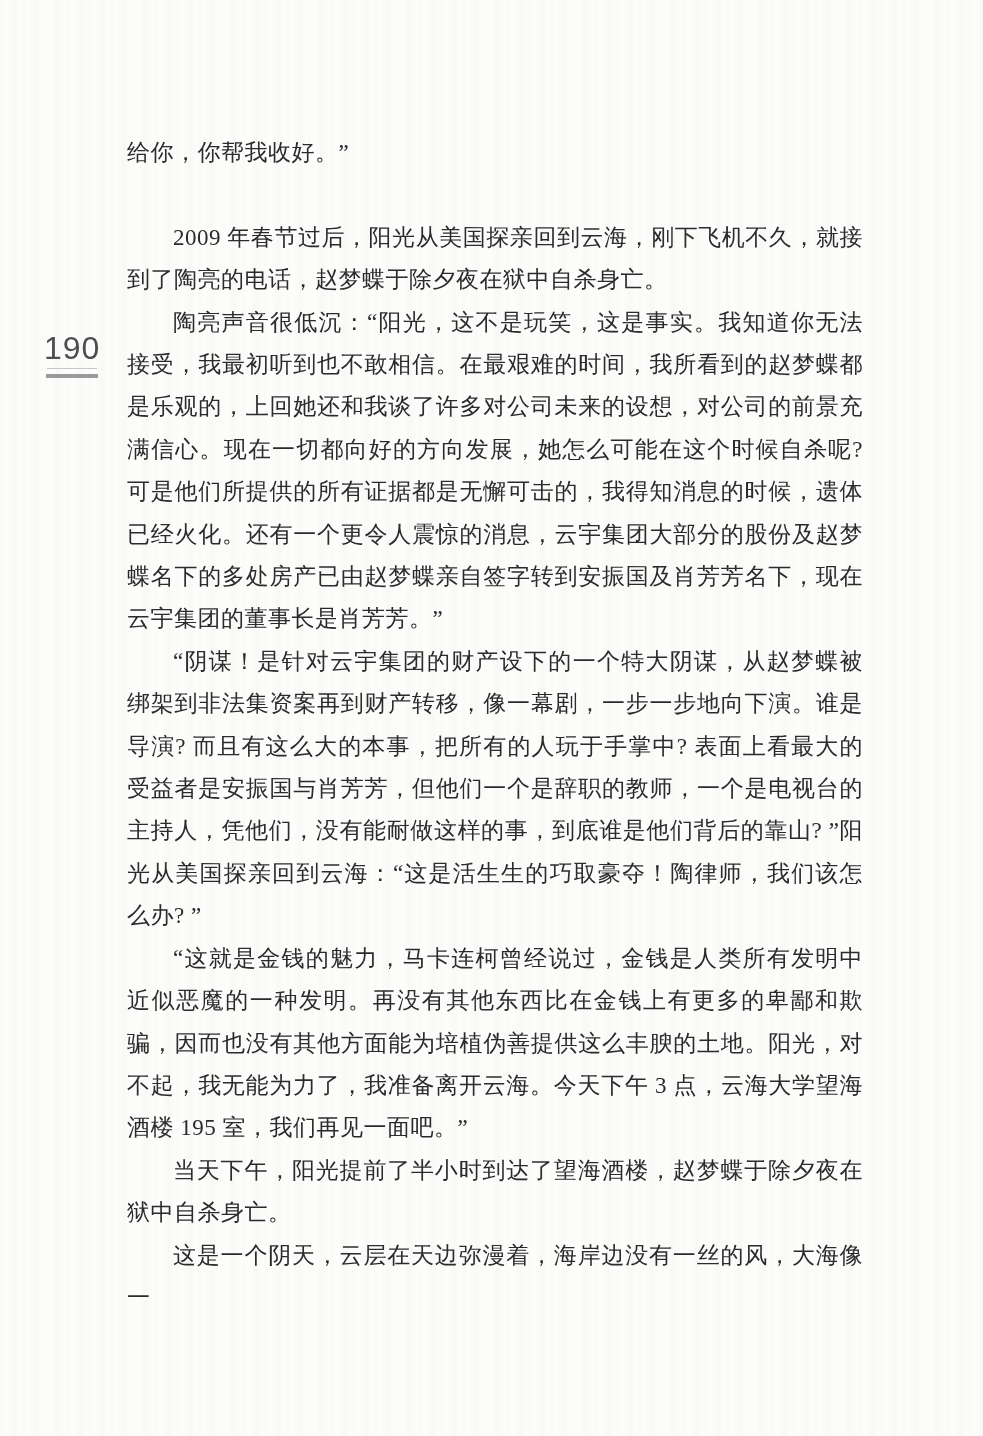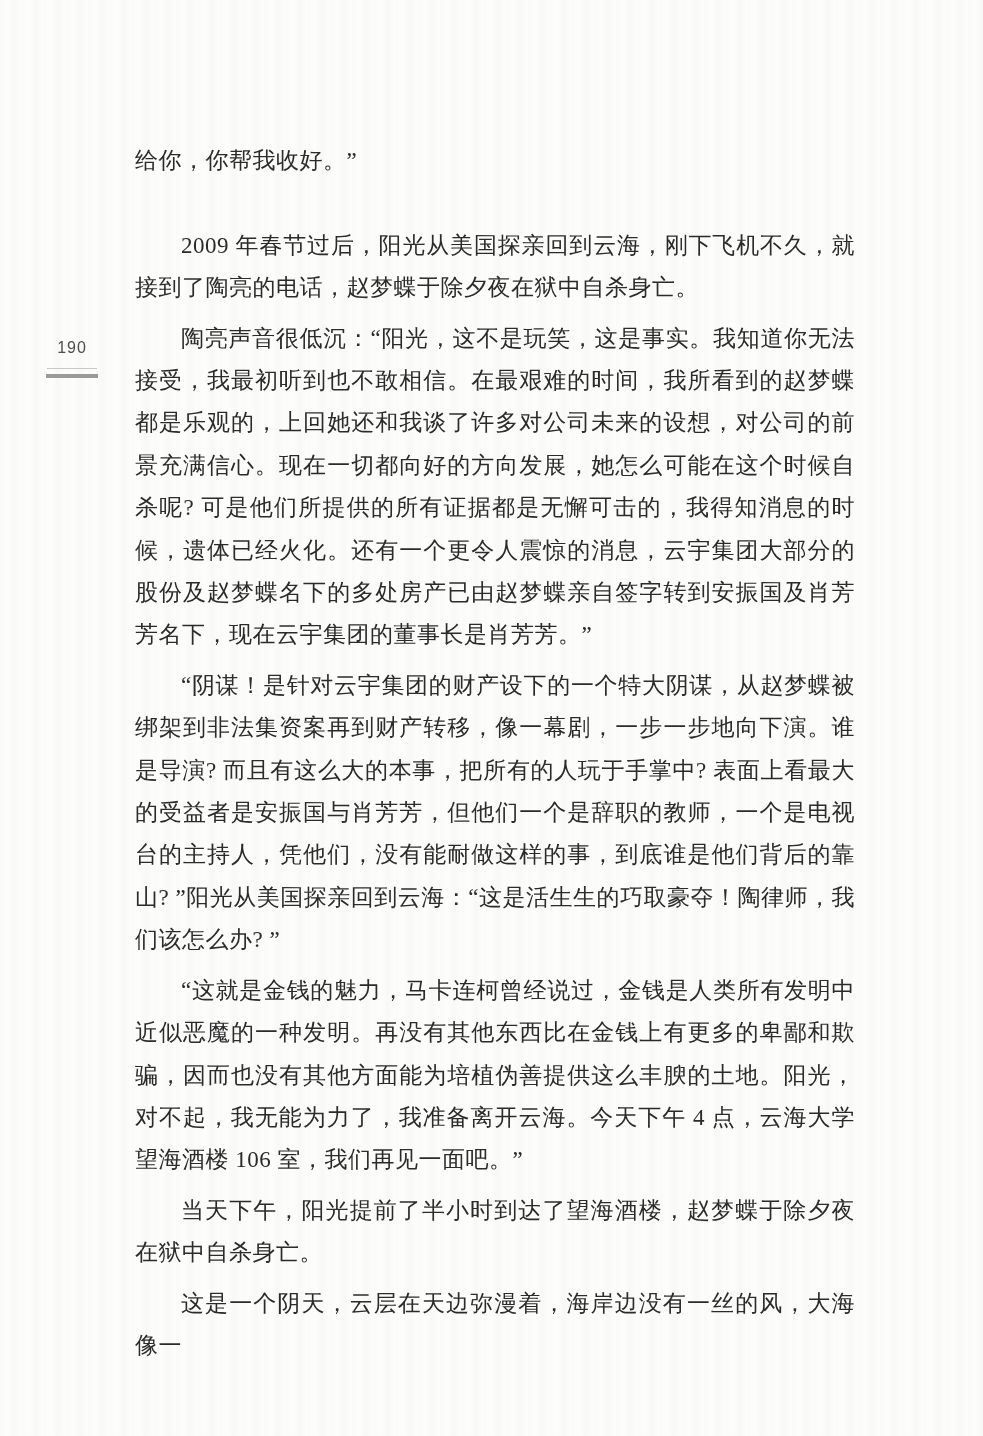--- a/index.html
+++ b/index.html
@@ -30,21 +30,21 @@
   }
   .page-number-block {
     position: absolute;
     left: 44px;
     top: 334px;
     width: 56px;
     text-align: center;
   }
   .page-number {
     font-family: "Liberation Sans", "DejaVu Sans", sans-serif;
-    font-size: 16px;
+    font-size: 32px;
     line-height: 28px;
     color: #4e4e4e;
     letter-spacing: 1px;
   }
   .rule {
     margin: 0 auto;
   }
   .rule-thin {
     width: 50px;
     height: 1px;
@@ -61,21 +61,21 @@
     position: absolute;
     left: 127px;
     top: 132px;
     width: 736px;
     font-size: 23px;
     line-height: 42.4px;
     text-align: justify;
     letter-spacing: 0.5px;
   }
   .para {
-    margin: 8px;
+    margin: 0;
     text-indent: 2em;
   }
   .para.no-indent {
     text-indent: 0;
   }
   .para.scene-break {
     margin-top: 42.4px;
   }
 </style>
 </head>
@@ -87,16 +87,16 @@
   <div class="page-number">190</div>
   <div class="rule rule-thin"></div>
   <div class="rule rule-thick"></div>
 </div>
 
 <div class="text-block">
   <p class="para no-indent">给你，你帮我收好。”</p>
   <p class="para scene-break">2009 年春节过后，阳光从美国探亲回到云海，刚下飞机不久，就接到了陶亮的电话，赵梦蝶于除夕夜在狱中自杀身亡。</p>
   <p class="para">陶亮声音很低沉：“阳光，这不是玩笑，这是事实。我知道你无法接受，我最初听到也不敢相信。在最艰难的时间，我所看到的赵梦蝶都是乐观的，上回她还和我谈了许多对公司未来的设想，对公司的前景充满信心。现在一切都向好的方向发展，她怎么可能在这个时候自杀呢? 可是他们所提供的所有证据都是无懈可击的，我得知消息的时候，遗体已经火化。还有一个更令人震惊的消息，云宇集团大部分的股份及赵梦蝶名下的多处房产已由赵梦蝶亲自签字转到安振国及肖芳芳名下，现在云宇集团的董事长是肖芳芳。”</p>
   <p class="para">“阴谋！是针对云宇集团的财产设下的一个特大阴谋，从赵梦蝶被绑架到非法集资案再到财产转移，像一幕剧，一步一步地向下演。谁是导演? 而且有这么大的本事，把所有的人玩于手掌中? 表面上看最大的受益者是安振国与肖芳芳，但他们一个是辞职的教师，一个是电视台的主持人，凭他们，没有能耐做这样的事，到底谁是他们背后的靠山? ”阳光从美国探亲回到云海：“这是活生生的巧取豪夺！陶律师，我们该怎么办? ”</p>
-  <p class="para">“这就是金钱的魅力，马卡连柯曾经说过，金钱是人类所有发明中近似恶魔的一种发明。再没有其他东西比在金钱上有更多的卑鄙和欺骗，因而也没有其他方面能为培植伪善提供这么丰腴的土地。阳光，对不起，我无能为力了，我准备离开云海。今天下午 4 点，云海大学望海酒楼 106 室，我们再见一面吧。”</p>
+  <p class="para">“这就是金钱的魅力，马卡连柯曾经说过，金钱是人类所有发明中近似恶魔的一种发明。再没有其他东西比在金钱上有更多的卑鄙和欺骗，因而也没有其他方面能为培植伪善提供这么丰腴的土地。阳光，对不起，我无能为力了，我准备离开云海。今天下午 3 点，云海大学望海酒楼 195 室，我们再见一面吧。”</p>
   <p class="para">当天下午，阳光提前了半小时到达了望海酒楼，赵梦蝶于除夕夜在狱中自杀身亡。</p>
   <p class="para">这是一个阴天，云层在天边弥漫着，海岸边没有一丝的风，大海像一</p>
 </div>
 
 </body></html>

